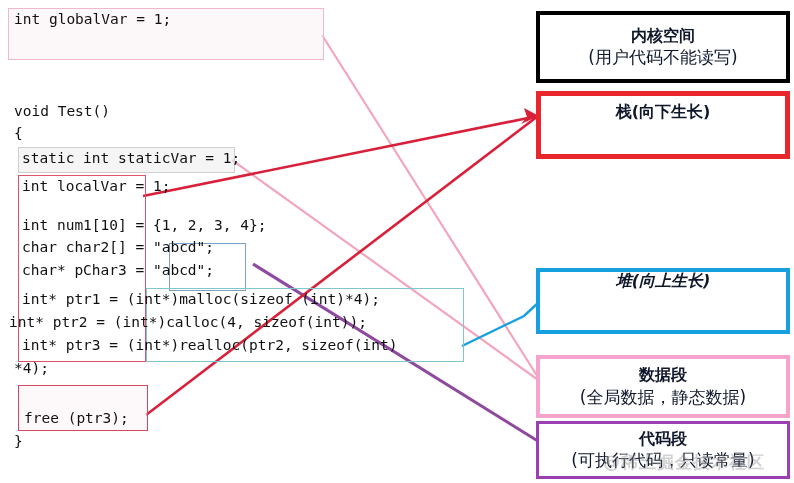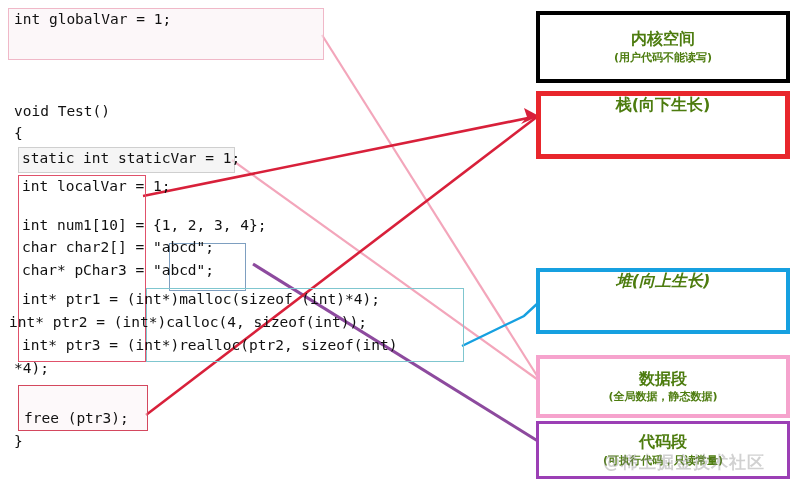--- a/index.html
+++ b/index.html
@@ -34,26 +34,26 @@
   
   .membox{
     position:absolute;
     box-sizing:border-box;
     background:#fff;
     display:flex;
     flex-direction:column;
     align-items:center;
     justify-content:center;
     font-family:"DejaVu Sans","Liberation Sans",sans-serif;
-    color:#4d7c0f;
+    color:#0f172a;
     z-index:8;
     text-align:center;
   }
   .membox .t1{font-size:16px;font-weight:bold;line-height:1.15;}
-  .membox .t2{font-size:11px;font-weight:bold;line-height:1.2;margin-top:2px;}
+  .membox .t2{font-size:17px;font-weight:normal;line-height:1.2;margin-top:2px;}
   .membox.kernel{border:4px solid #000000;}
   .membox.stack{border:5px solid #e8262c;}
   .membox.mmap{border:4px solid #ffe500;}
   .membox.heap{border:4px solid #16a0e0;}
   .membox.datasec{border:4px solid #f6a3cd;}
   .membox.codesec{border:3px solid #9b3fb5;}
 
   
   #wires{position:absolute;left:0;top:0;width:794px;height:483px;z-index:3;}
   #wires-over{position:absolute;left:0;top:0;width:794px;height:483px;z-index:7;pointer-events:none;}
@@ -114,21 +114,21 @@
   <div class="code" style="left:14px;top:360px;">*4);</div>
 
   <div class="code" style="left:24px;top:410px;">free (ptr3);</div>
   <div class="code" style="left:14px;top:433px;">}</div>
 
   <div class="membox kernel" style="left:536px;top:11px;width:254px;height:72px;">
     <div class="t1">内核空间</div>
     <div class="t2">(用户代码不能读写)</div>
   </div>
 
-  <div class="membox stack" style="left:536px;top:91px;width:254px;height:68px;justify-content:flex-start;">
+  <div class="membox stack" style="left:536px;top:91px;width:254px;height:68px;justify-content:flex-start;padding-top:7px;">
     <div class="t1">栈(向下生长)</div>
 
   </div>
 
 
   <div class="membox heap" style="left:536px;top:268px;width:254px;height:66px;justify-content:flex-start;padding-bottom:24px;font-style:italic;">
 
     <div class="t1">堆(向上生长)</div>
   </div>
 

